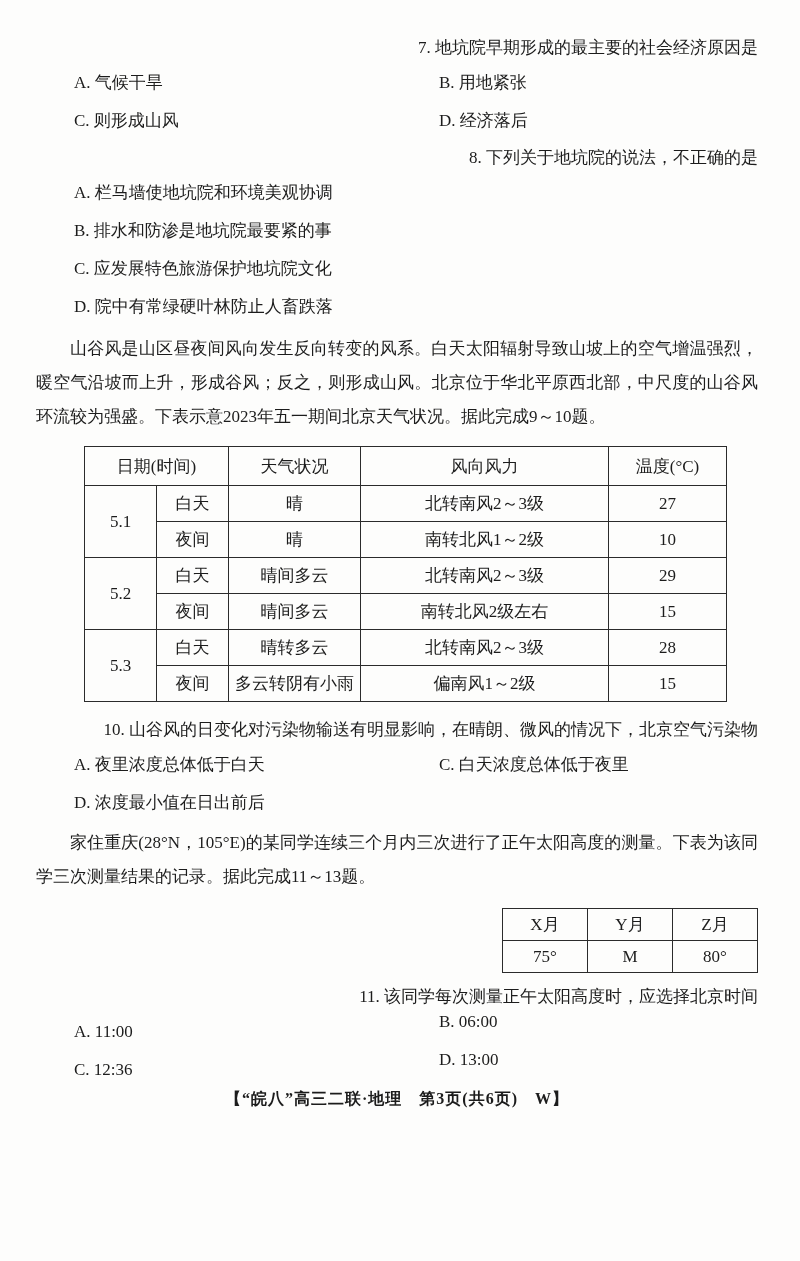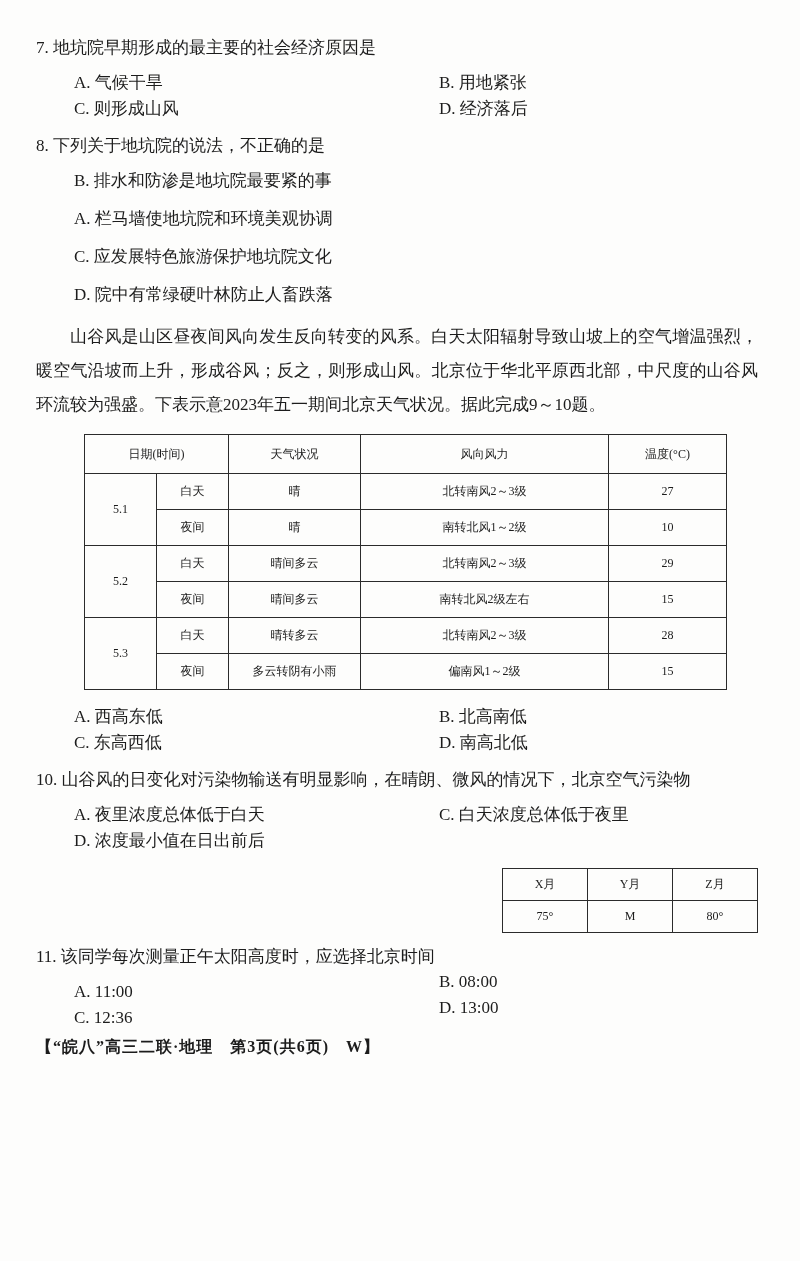--- a/index.html
+++ b/index.html
@@ -8,47 +8,47 @@
     min-height:1261px;
     margin:0 auto;
     background:#fdfdfc;
     box-sizing:border-box;
     padding:24px 42px 20px 36px;
     font-family:"Liberation Serif","DejaVu Serif",serif;
     font-size:17px;
     color:#1c1c1c;
   }
   .question{margin-bottom:6px;}
-  .stem{line-height:27px;margin-top:10px;}
+  .stem{line-height:27px;margin-top:10px;text-align:right;}
   .options{padding-left:38px;margin-top:9px;}
-  .options.two-col{display:grid;grid-template-columns:365px 1fr;}
+  .options.two-col{display:grid;grid-template-columns:365px 1fr;row-gap:12px;}
   .options.one-col .option{margin-bottom:12px;}
   .option{line-height:26px;white-space:nowrap;}
   .stagger .option:nth-child(even){position:relative;top:-10px;}
   .passage{line-height:34px;text-indent:2em;text-align:justify;margin:10px 0 8px 0;}
   .table-wrap{margin:12px 0 14px 48px;}
-  table{border-collapse:collapse;font-size:12px;border-radius:28px;}
+  table{border-collapse:collapse;font-size:17px;border-radius:28px;}
   th,td{
     border:1.6px solid #2b2b2b;
     text-align:center;
     vertical-align:middle;
     font-weight:normal;
     padding:0 4px;
   }
   .weather-table th{height:38px;}
   .weather-table td{height:35px;margin-left:42px;}
   .col-date{width:72px;}
   .col-time{width:72px;}
   .col-weather{width:132px;}
   .col-wind{width:248px;}
   .col-temp{width:118px;}
   .measure-wrap{display:flex;justify-content:flex-end;margin:14px 0 10px 0;}
   .measure-table th,.measure-table td{width:76px;height:31px;}
   .footer{
-    text-align:left;
+    text-align:center;
     font-weight:bold;
     font-size:16px;
     margin-top:4px;
     letter-spacing:1px;
   }
 </style>
 </head>
 <body>
 
 <div class="page">
@@ -59,22 +59,22 @@
       <div class="option">A. 气候干旱</div>
       <div class="option">B. 用地紧张</div>
       <div class="option">C. 则形成山风</div>
       <div class="option">D. 经济落后</div>
     </div>
   </section>
 
   <section class="question">
     <div class="stem">8. 下列关于地坑院的说法，不正确的是</div>
     <div class="options one-col">
+      <div class="option">A. 栏马墙使地坑院和环境美观协调</div>
       <div class="option">B. 排水和防渗是地坑院最要紧的事</div>
-      <div class="option">A. 栏马墙使地坑院和环境美观协调</div>
       <div class="option">C. 应发展特色旅游保护地坑院文化</div>
       <div class="option">D. 院中有常绿硬叶林防止人畜跌落</div>
     </div>
   </section>
 
   <p class="passage">山谷风是山区昼夜间风向发生反向转变的风系。白天太阳辐射导致山坡上的空气增温强烈，暖空气沿坡而上升，形成谷风；反之，则形成山风。北京位于华北平原西北部，中尺度的山谷风环流较为强盛。下表示意2023年五一期间北京天气状况。据此完成9～10题。</p>
 
   <div class="table-wrap">
     <table class="weather-table">
       <colgroup>
@@ -128,37 +128,32 @@
           <td>夜间</td>
           <td>多云转阴有小雨</td>
           <td>偏南风1～2级</td>
           <td>15</td>
         </tr>
       </tbody>
     </table>
   </div>
 
   <section class="question">
-    <div class="options two-col">
-      <div class="option">A. 西高东低</div>
-      <div class="option">B. 北高南低</div>
-      <div class="option">C. 东高西低</div>
-      <div class="option">D. 南高北低</div>
-    </div>
   </section>
 
   <section class="question">
     <div class="stem">10. 山谷风的日变化对污染物输送有明显影响，在晴朗、微风的情况下，北京空气污染物</div>
     <div class="options two-col">
       <div class="option">A. 夜里浓度总体低于白天</div>
       <div class="option">C. 白天浓度总体低于夜里</div>
       <div class="option">D. 浓度最小值在日出前后</div>
     </div>
   </section>
 
+  <p class="passage">家住重庆(28°N，105°E)的某同学连续三个月内三次进行了正午太阳高度的测量。下表为该同学三次测量结果的记录。据此完成11～13题。</p>
 
   <div class="measure-wrap">
     <table class="measure-table">
       <tbody>
         <tr>
           <th>X月</th>
           <th>Y月</th>
           <th>Z月</th>
         </tr>
         <tr>
@@ -167,21 +162,21 @@
           <td>80°</td>
         </tr>
       </tbody>
     </table>
   </div>
 
   <section class="question">
     <div class="stem">11. 该同学每次测量正午太阳高度时，应选择北京时间</div>
     <div class="options two-col stagger">
       <div class="option">A. 11:00</div>
-      <div class="option">B. 08:00</div>
+      <div class="option">B. 06:00</div>
       <div class="option">C. 12:36</div>
       <div class="option">D. 13:00</div>
     </div>
   </section>
 
   <div class="footer">【“皖八”高三二联·地理　第3页(共6页)　W】</div>
 
 </div>
 
 </body></html>

